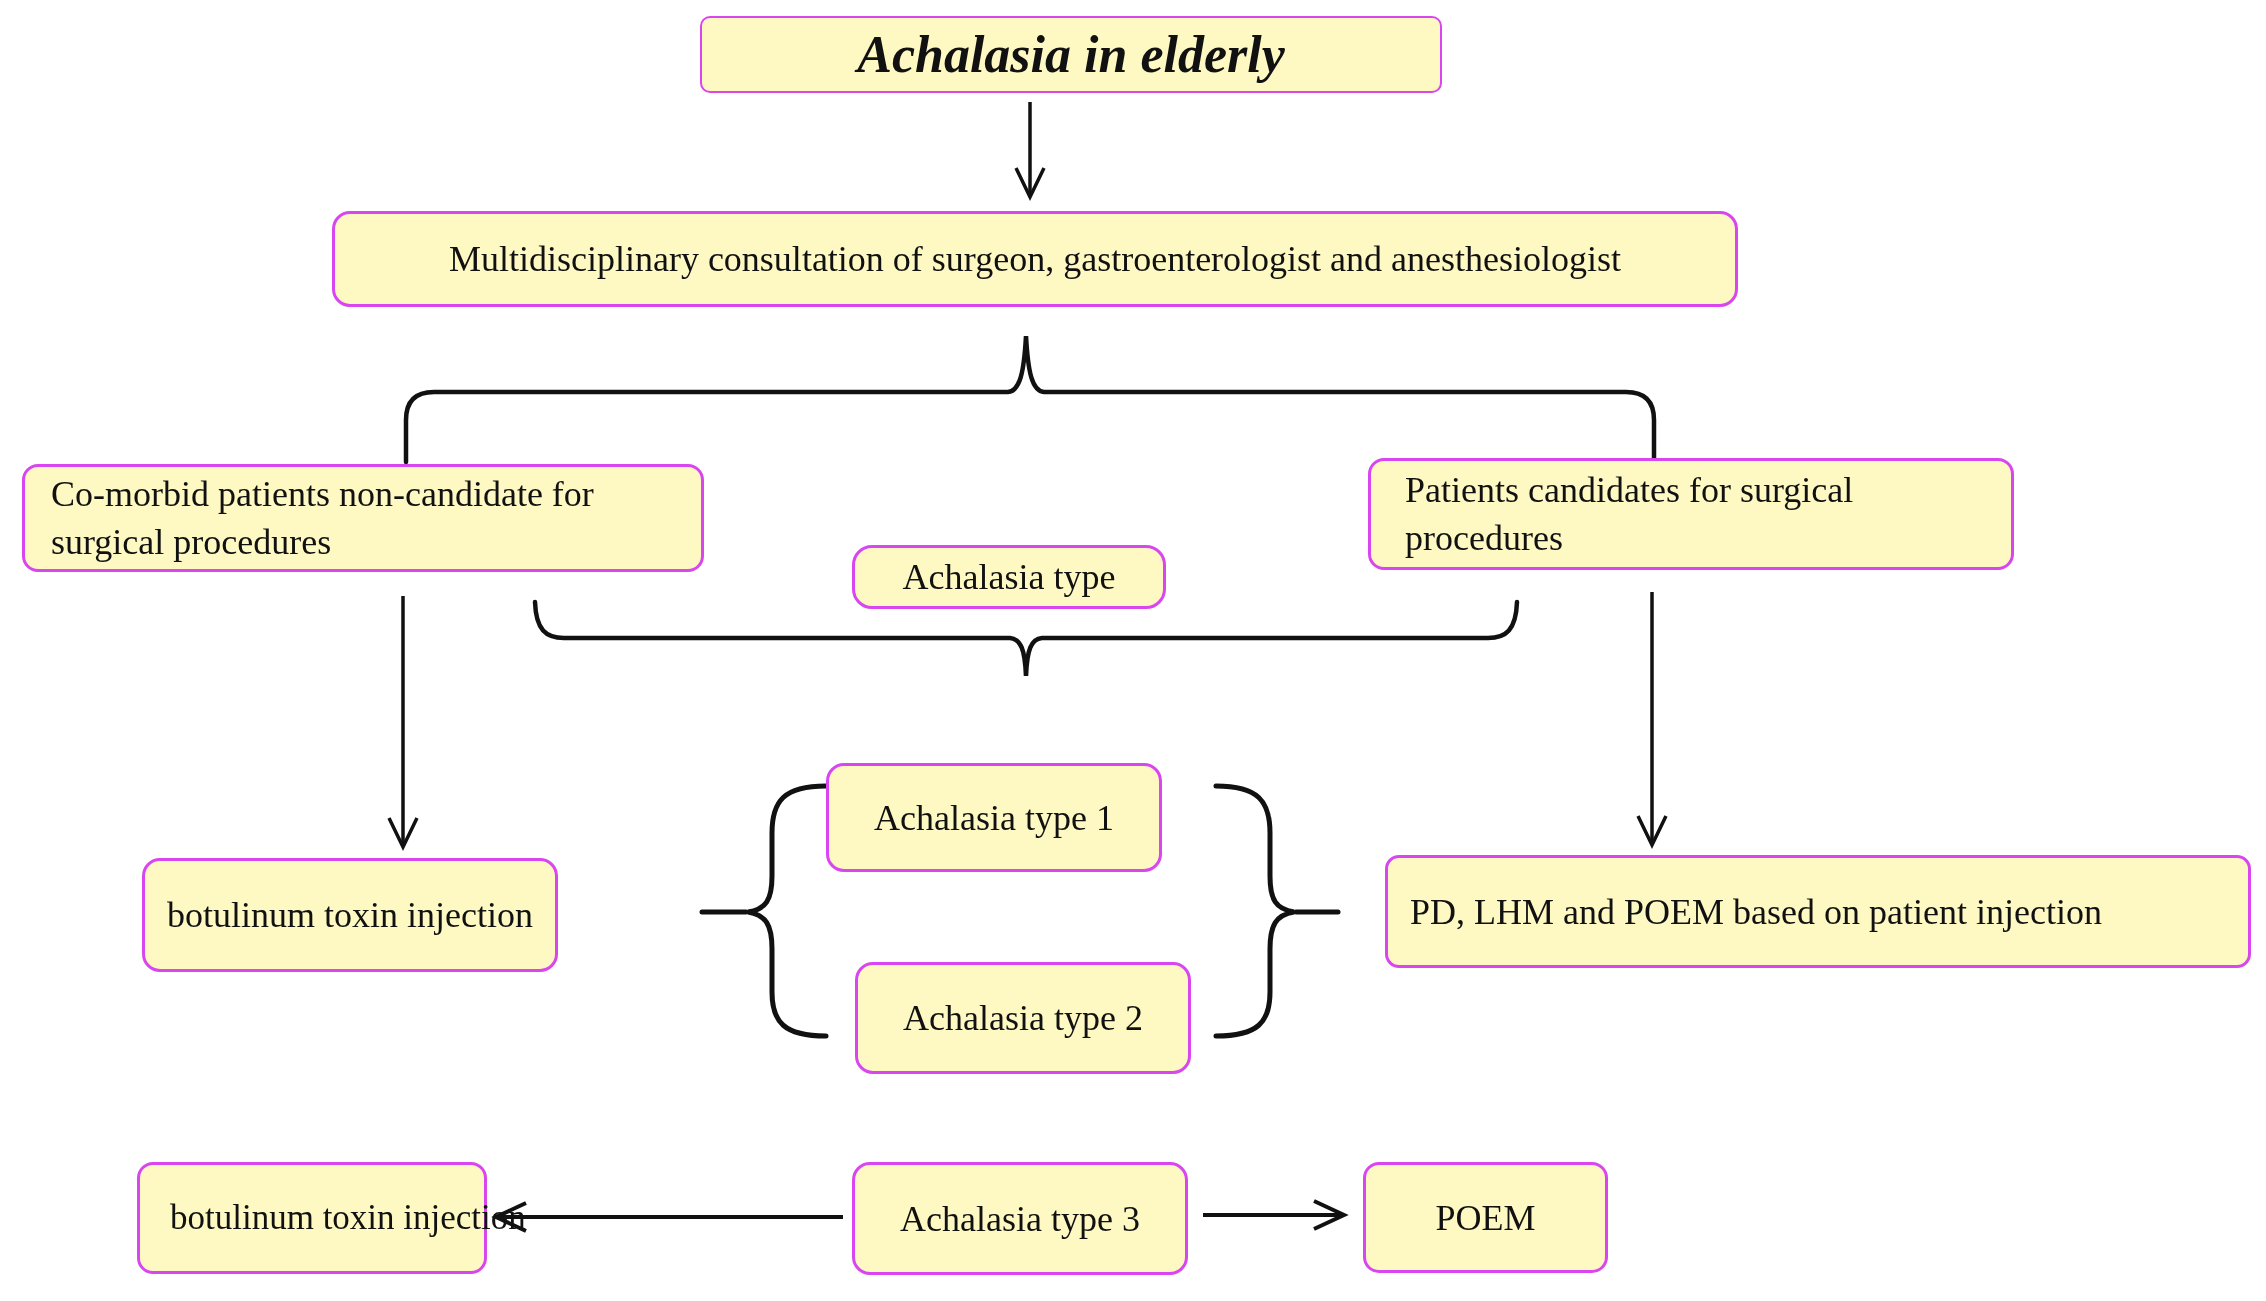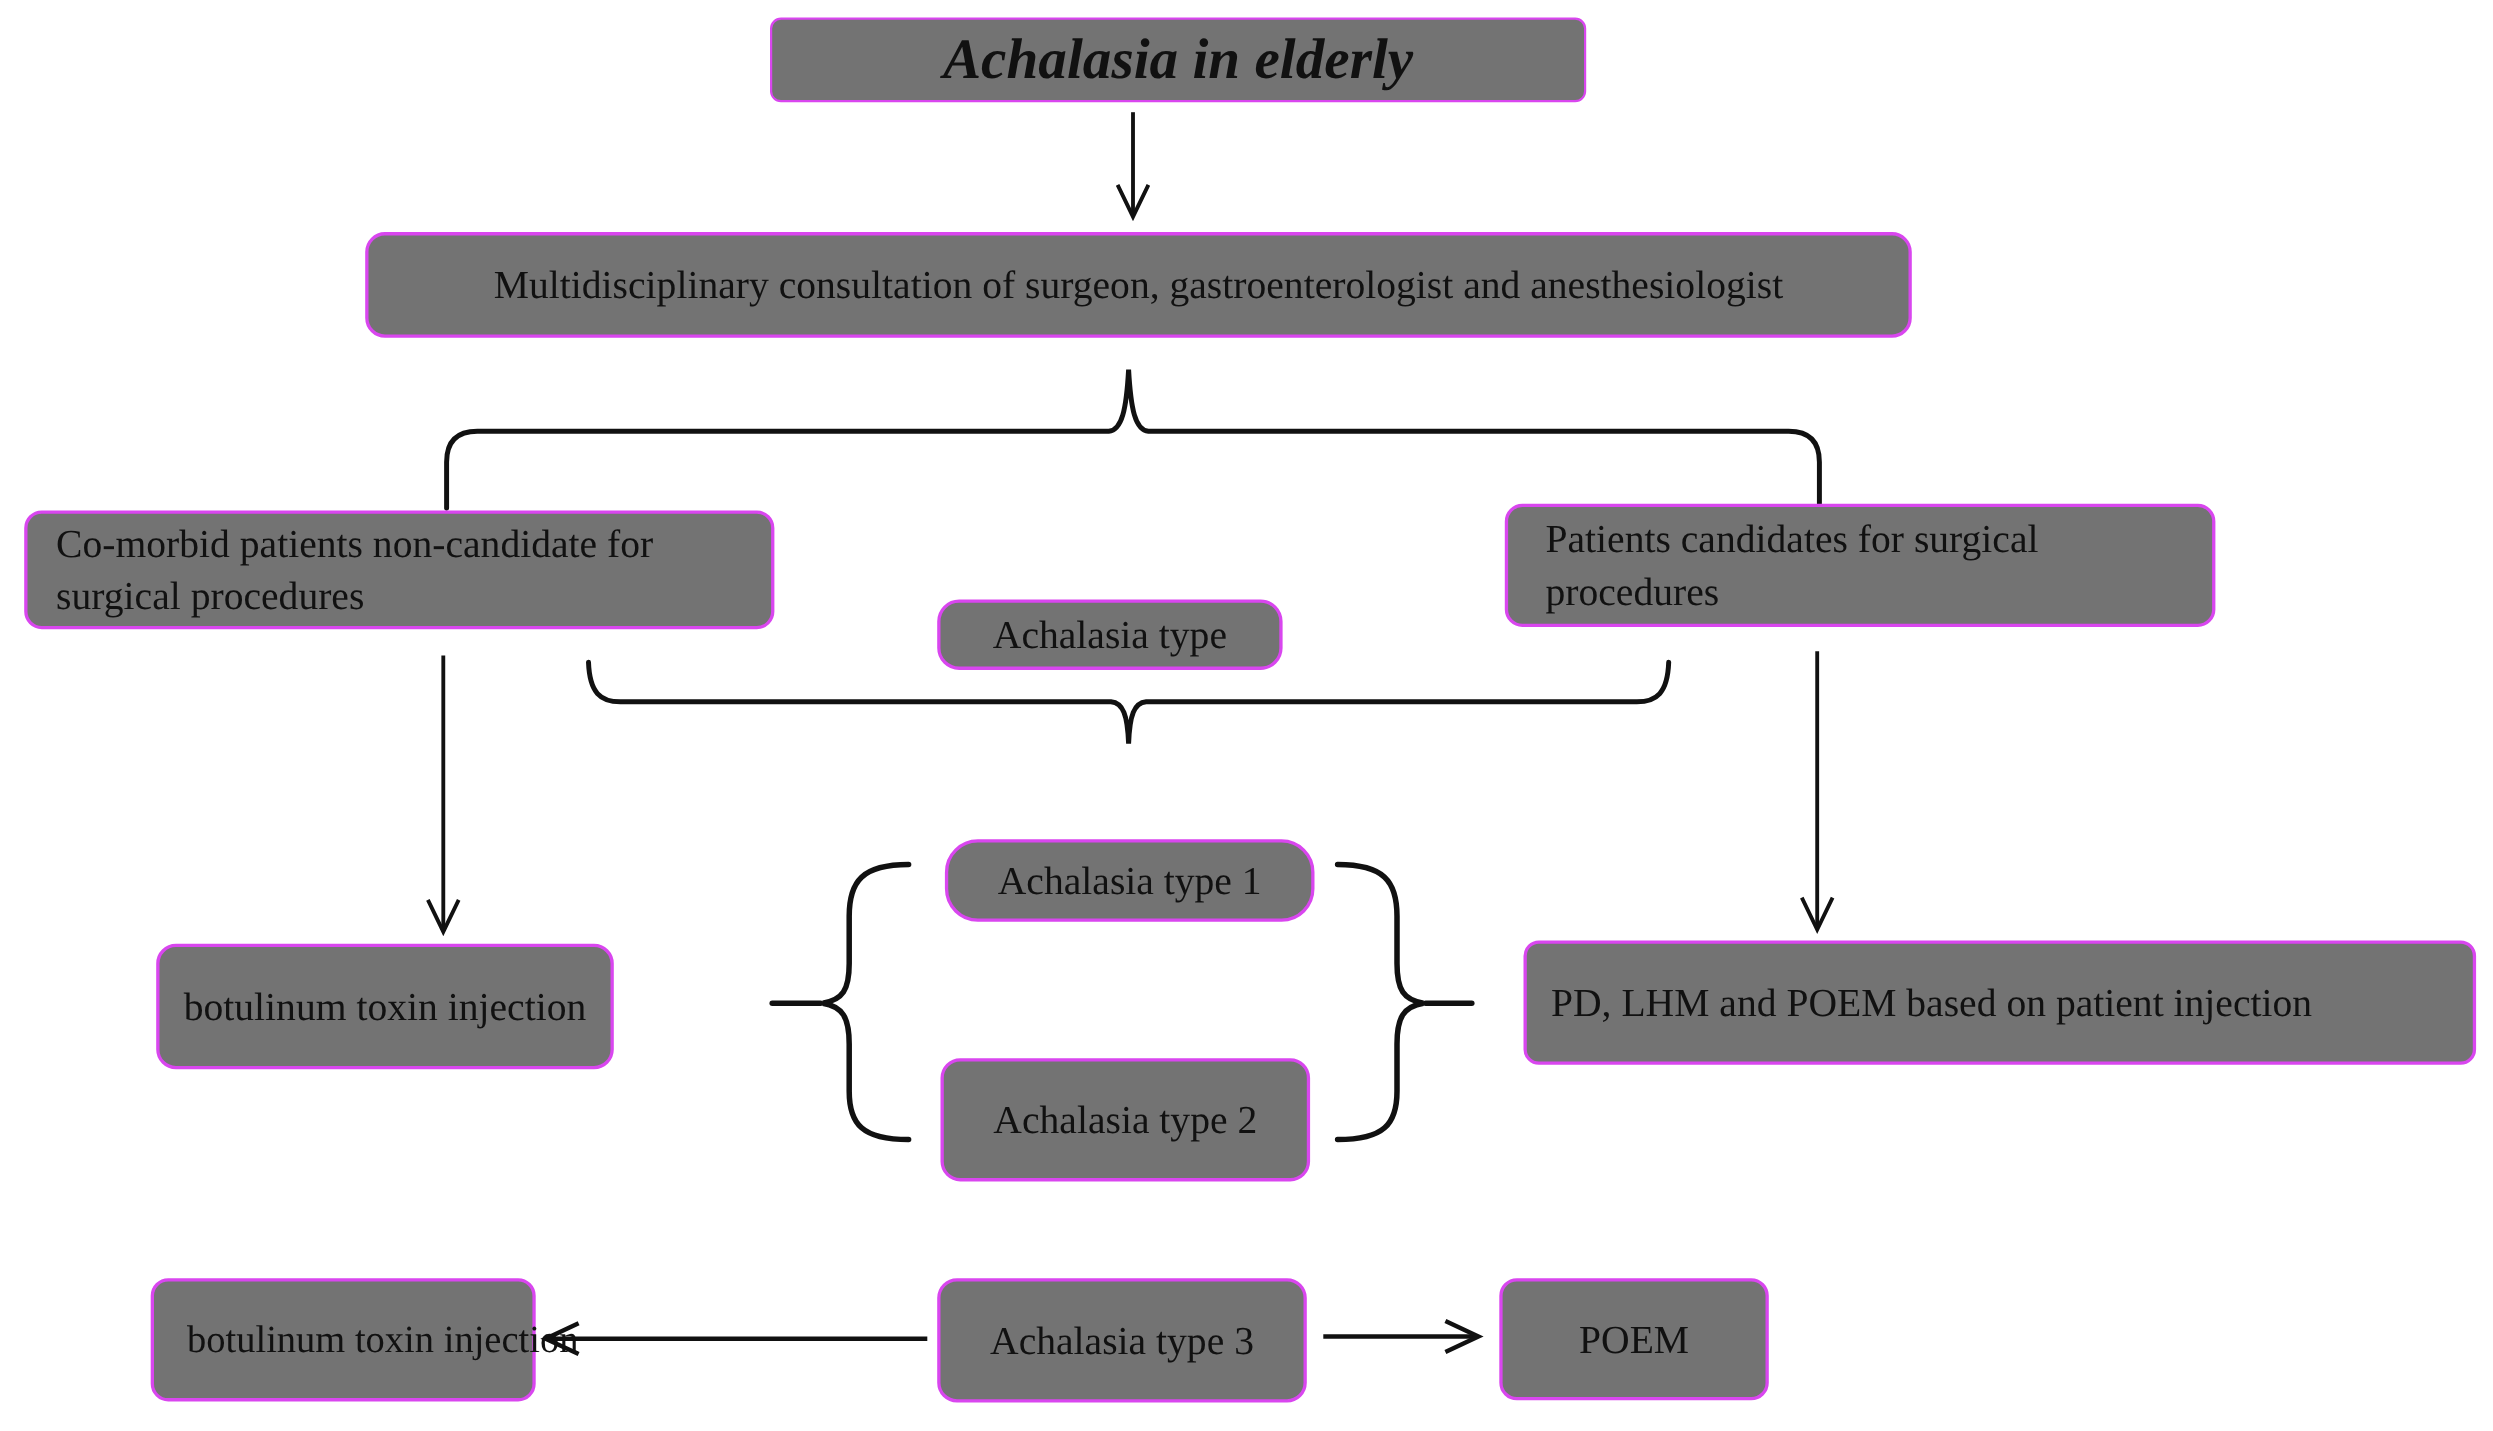--- a/index.html
+++ b/index.html
@@ -12,21 +12,21 @@
     color: #111111;
     overflow: hidden;
   }
   .connectors {
     position: absolute;
     left: 0; top: 0;
     width: 2266px; height: 1301px;
   }
   .node {
     position: absolute;
-    background: #737373;
+    background: #fef9c3;
     border: 3px solid #d946ef;
     border-radius: 16px;
     box-sizing: border-box;
     display: flex;
     flex-direction: column;
     justify-content: center;
     font-size: 36px;
     line-height: 48px;
     color: #111111;
   }
@@ -40,21 +40,21 @@
     font-size: 52px;
     font-weight: bold;
     font-style: italic;
     border-width: 2px;
   }
   #consultation-box { left: 332px; top: 211px; width: 1406px; height: 96px; border-radius: 18px; }
   #comorbid-box     { left: 22px;  top: 464px; width: 682px;  height: 108px; padding-left: 26px; }
   #candidates-box   { left: 1368px;top: 458px; width: 646px;  height: 112px; padding-left: 34px; }
   #achalasia-type-box { left: 852px; top: 545px; width: 314px; height: 64px; border-radius: 20px; }
   #botulinum-box    { left: 142px; top: 858px; width: 416px;  height: 114px; border-radius: 18px; }
-  #type1-box        { left: 859px; top: 763px; width: 336px;  height: 75px; border-radius: 30px; }
+  #type1-box        { left: 826px; top: 763px; width: 336px;  height: 109px; border-radius: 18px; }
   #type2-box        { left: 855px; top: 962px; width: 336px;  height: 112px; border-radius: 18px; }
   #pd-box           { left: 1385px;top: 855px; width: 866px;  height: 113px; border-radius: 14px; padding-left: 22px; }
   #botulinum-symptomatic-box { left: 137px; top: 1162px; width: 350px; height: 112px; padding-left: 30px; font-size: 35px; }
   #type3-box        { left: 852px; top: 1162px; width: 336px; height: 113px; border-radius: 18px; }
   #poem-box         { left: 1363px;top: 1162px; width: 245px; height: 111px; }
 </style>
 </head>
 <body>
 
 <div class="canvas">

